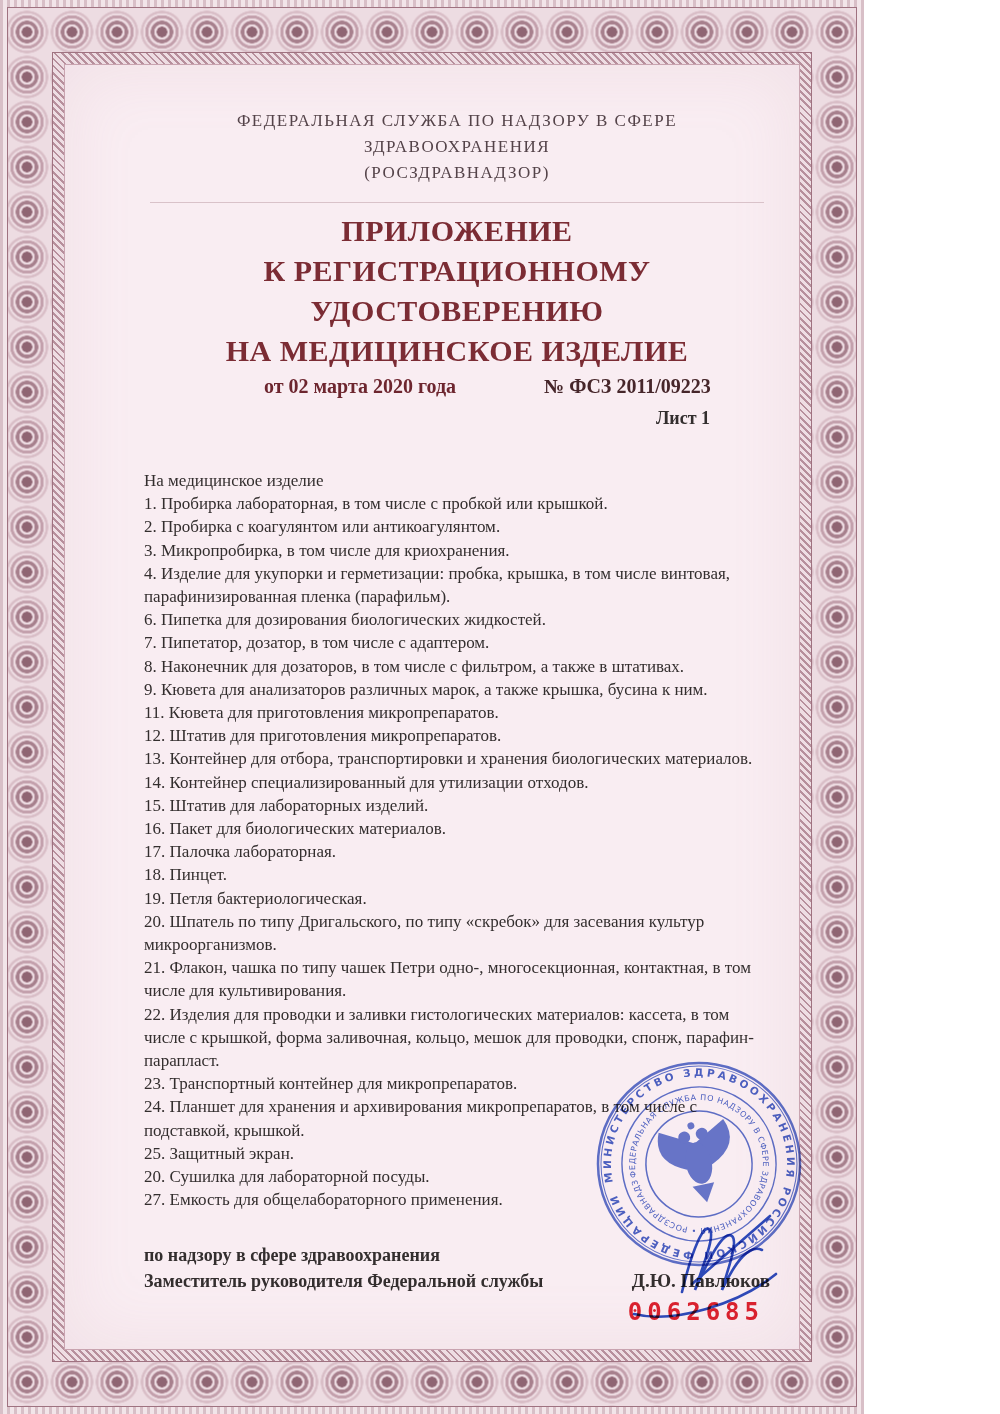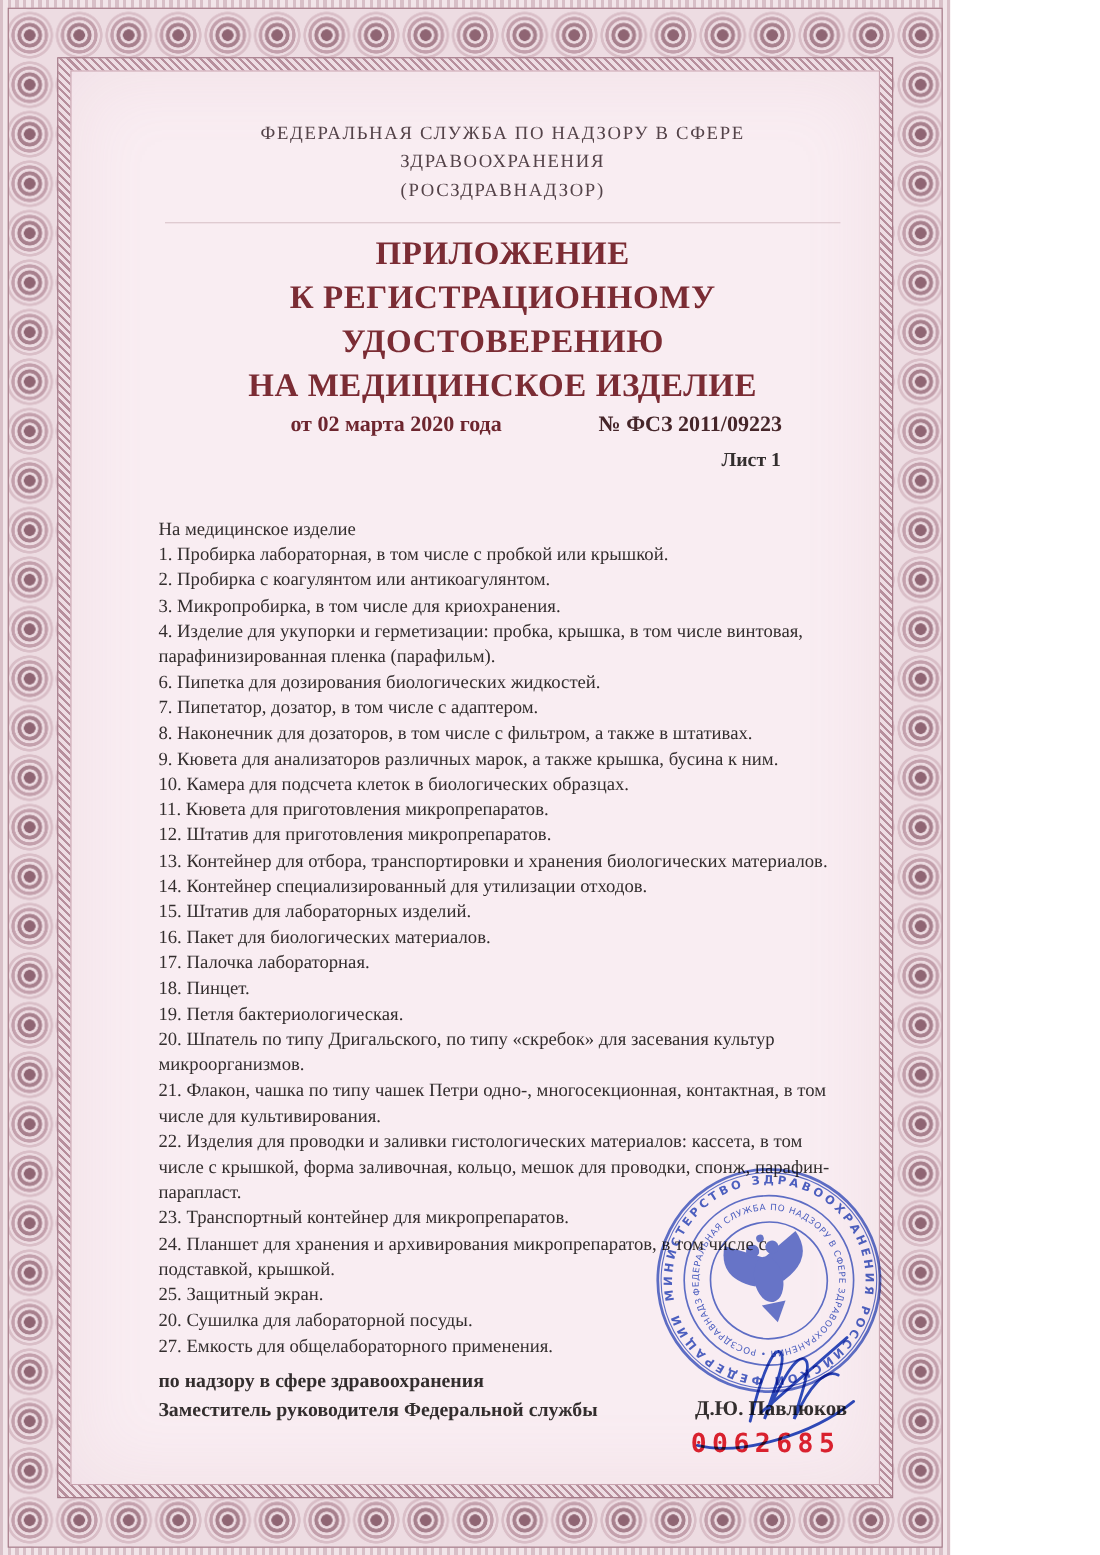--- a/index.html
+++ b/index.html
@@ -88,21 +88,20 @@
       <p>На медицинское изделие</p>
       <div>
         <p class="item">1. Пробирка лабораторная, в том числе с пробкой или крышкой.</p>
         <p class="item">2. Пробирка с коагулянтом или антикоагулянтом.</p>
         <p class="item">3. Микропробирка, в том числе для криохранения.</p>
         <p class="item">4. Изделие для укупорки и герметизации: пробка, крышка, в том числе винтовая, парафинизированная пленка (парафильм).</p>
         <p class="item">6. Пипетка для дозирования биологических жидкостей.</p>
         <p class="item">7. Пипетатор, дозатор, в том числе с адаптером.</p>
         <p class="item">8. Наконечник для дозаторов, в том числе с фильтром, а также в штативах.</p>
         <p class="item">9. Кювета для анализаторов различных марок, а также крышка, бусина к ним.</p>
-        <p class="item">10. Камера для подсчета клеток в биологических образцах.</p>
         <p class="item">11. Кювета для приготовления микропрепаратов.</p>
         <p class="item">12. Штатив для приготовления микропрепаратов.</p>
         <p class="item">13. Контейнер для отбора, транспортировки и хранения биологических материалов.</p>
         <p class="item">14. Контейнер специализированный для утилизации отходов.</p>
         <p class="item">15. Штатив для лабораторных изделий.</p>
         <p class="item">16. Пакет для биологических материалов.</p>
         <p class="item">17. Палочка лабораторная.</p>
         <p class="item">18. Пинцет.</p>
         <p class="item">19. Петля бактериологическая.</p>
         <p class="item">20. Шпатель по типу Дригальского, по типу «скребок» для засевания культур микроорганизмов.</p>

